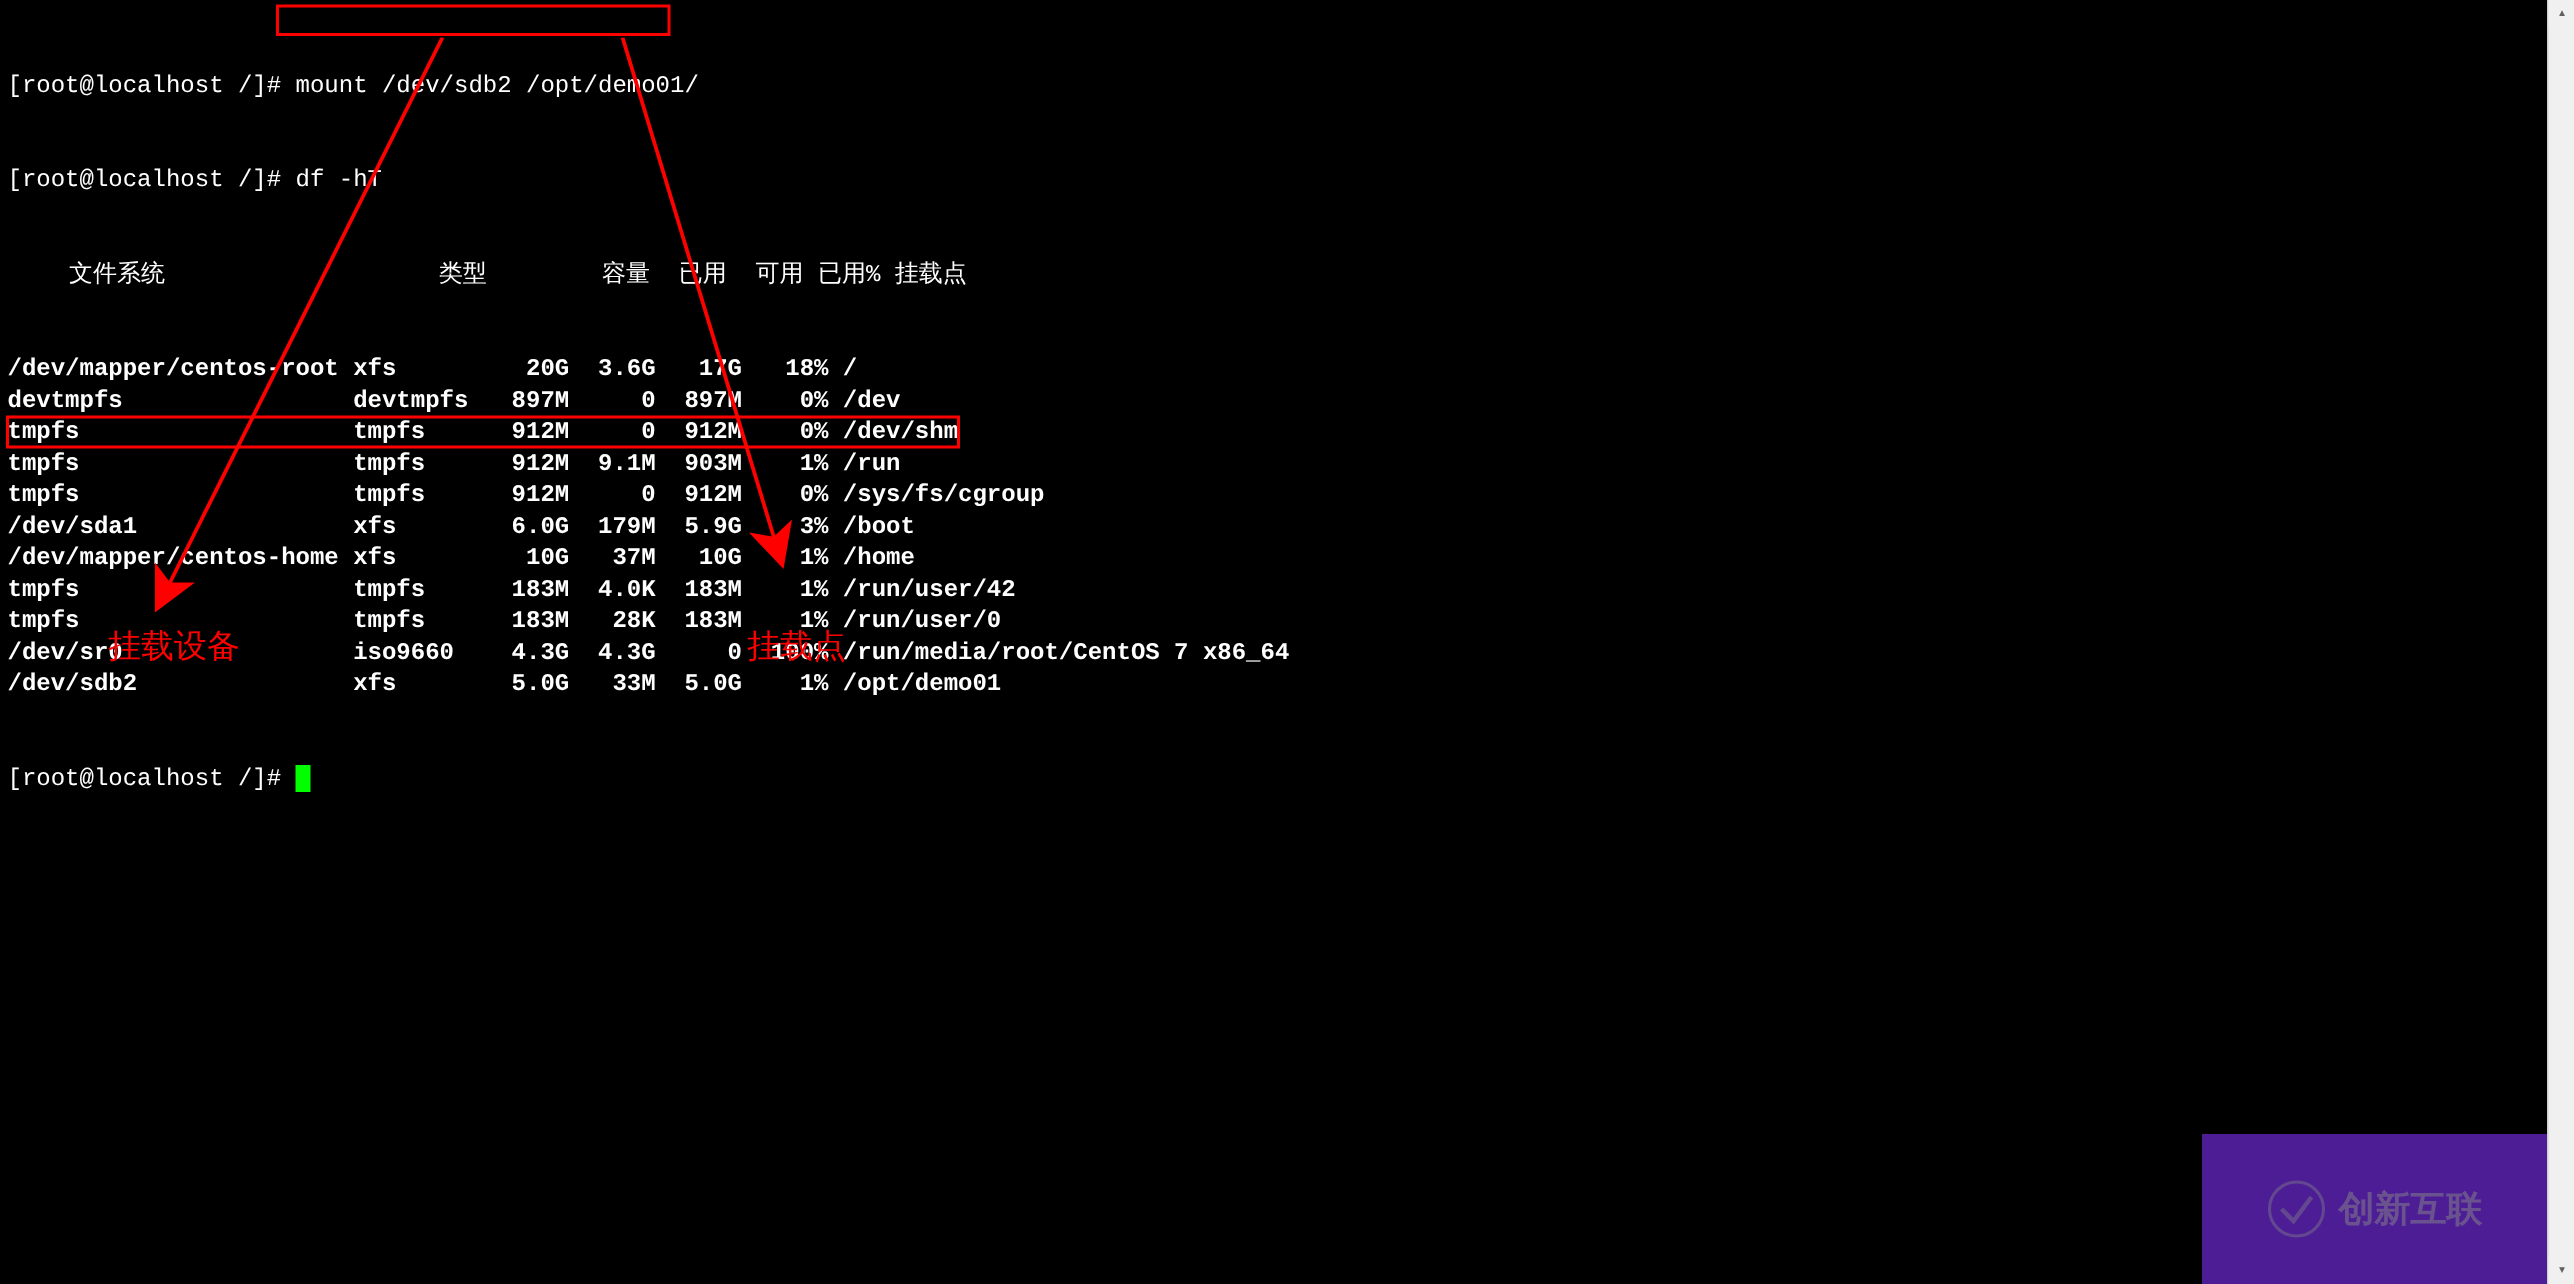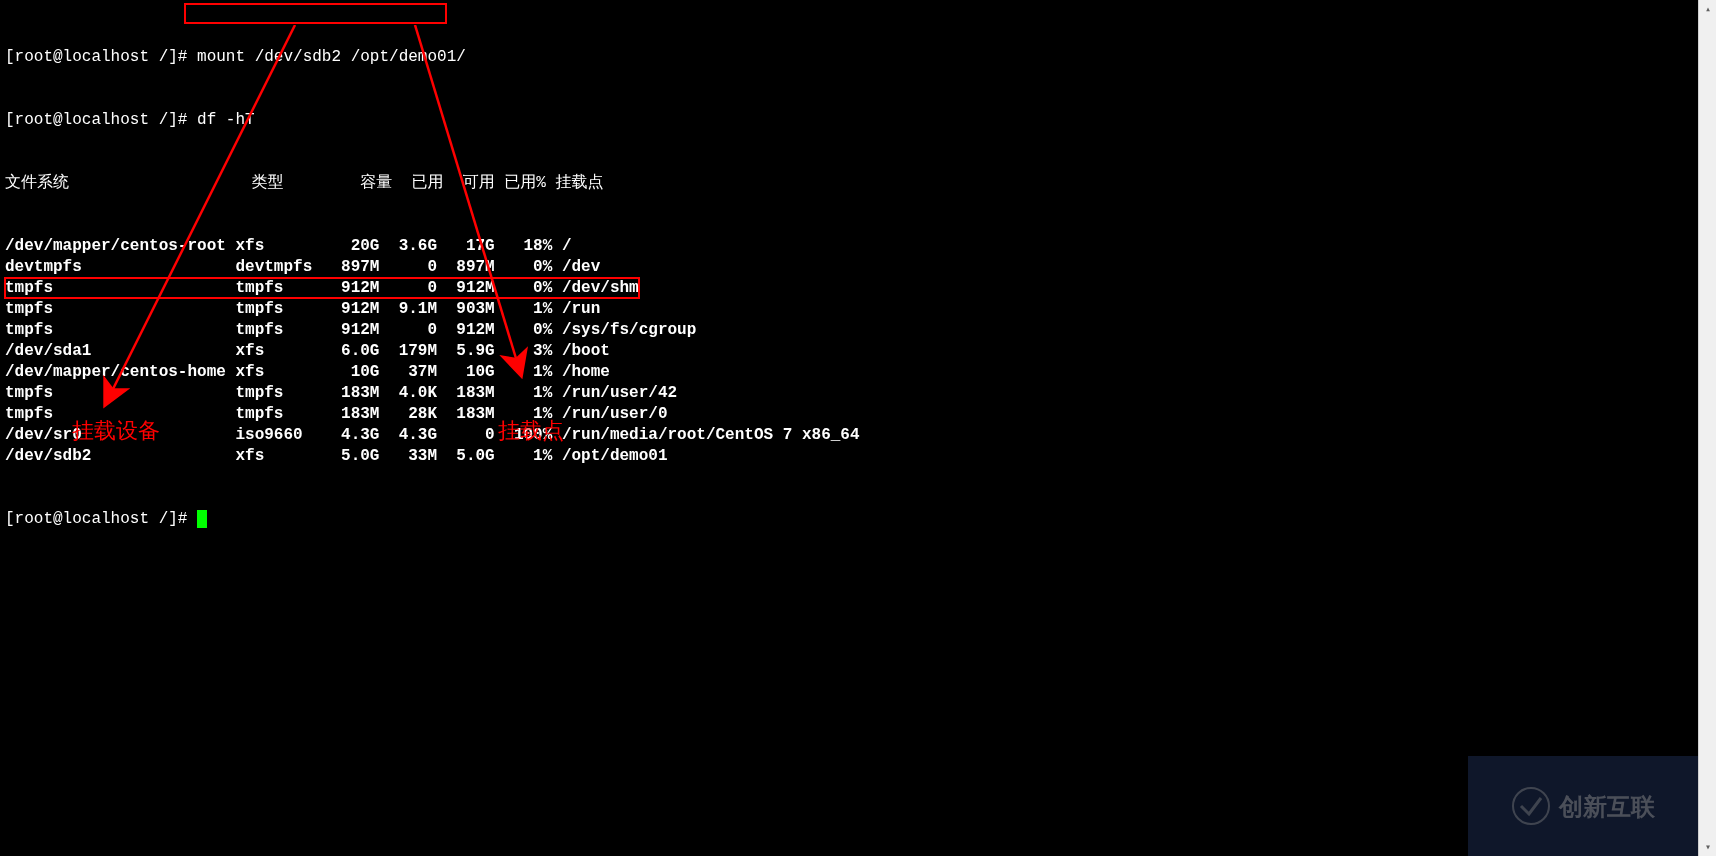--- a/index.html
+++ b/index.html
@@ -43,20 +43,21 @@
     }
     .cursor {
       display: inline-block;
       width: 10px;
       height: 18px;
       background: #00ff00;
       vertical-align: middle;
     }
     .header-row {
       white-space: pre;
+      margin-left: 41px;
     }
     .data-row {
       white-space: pre;
       font-weight: bold;
     }
     .annotation-label {
       position: absolute;
       color: #ff0000;
       font-family: "Microsoft YaHei", "SimSun", sans-serif;
       font-size: 22px;
@@ -101,21 +102,21 @@
       position: absolute;
       bottom: 0;
       background: #f0f0f0;
     }
     .watermark {
       position: absolute;
       right: 18px;
       bottom: 0;
       width: 230px;
       height: 100px;
-      background: #0f172a;
+      background: #4c1d95;
       display: flex;
       align-items: center;
       justify-content: center;
     }
     .watermark-text {
       color: #888888;
       font-family: "Microsoft YaHei", sans-serif;
       font-size: 24px;
       font-weight: bold;
       opacity: 0.5;

